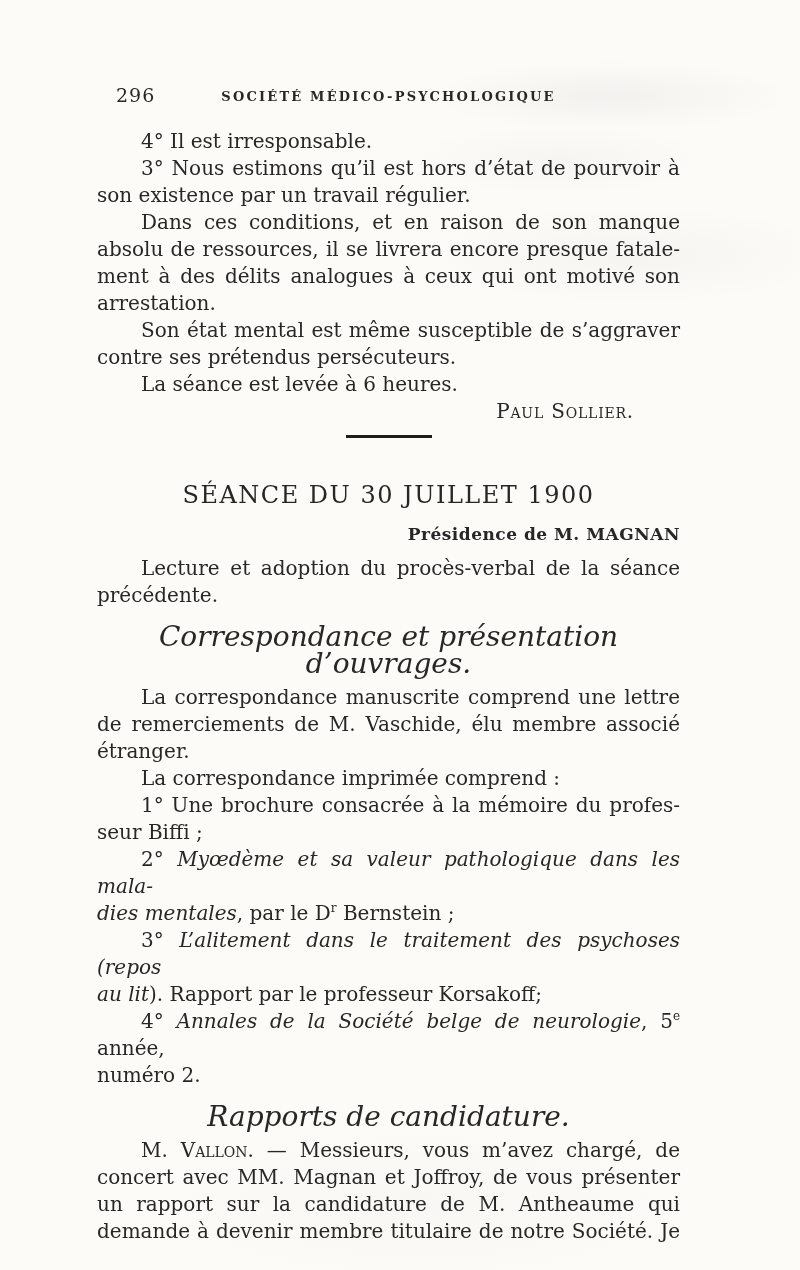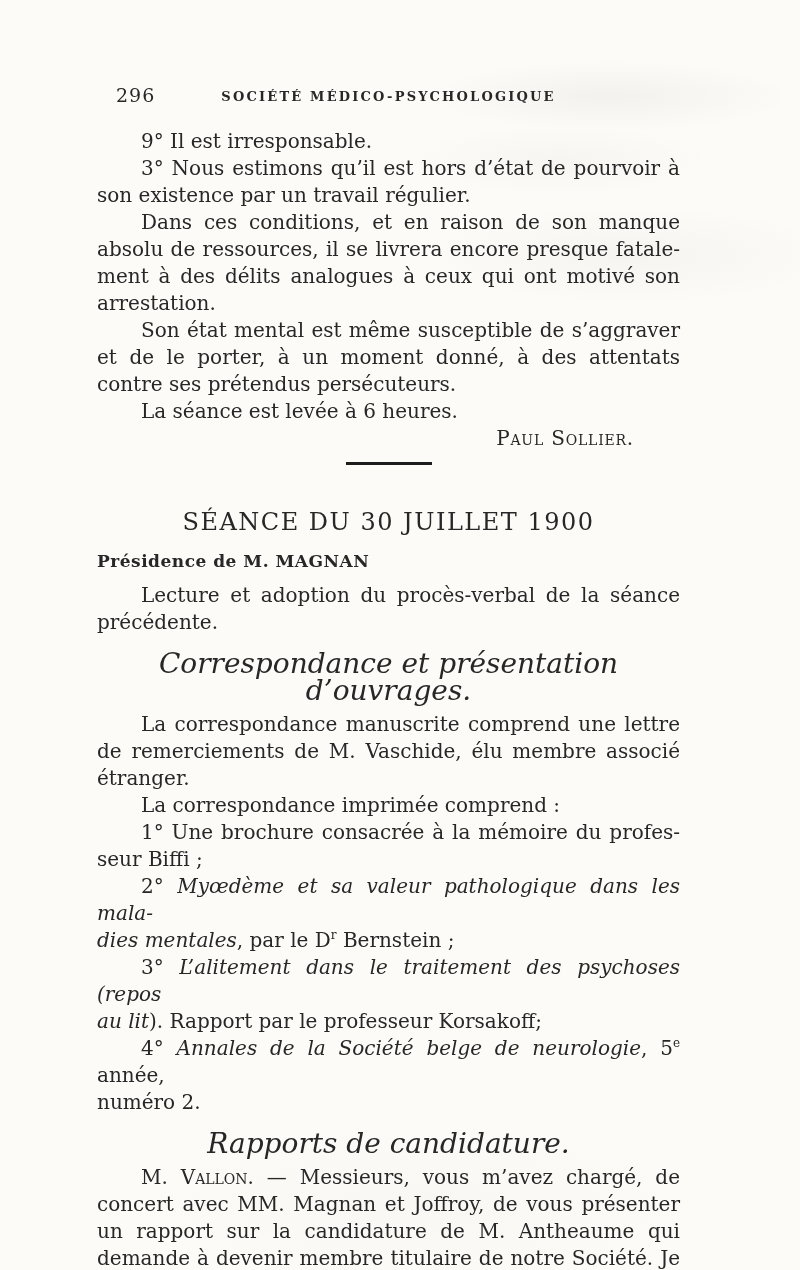--- a/index.html
+++ b/index.html
@@ -24,49 +24,48 @@
   .para{margin:0;}
   .ln{font-size:20px;line-height:27px;min-height:27px;}
   .jl{text-align:justify;-moz-text-align-last:justify;text-align-last:justify;}
   .ind{text-indent:44px;}
   .ln sup{font-size:12px;line-height:0;vertical-align:super;}
   .ln i{font-style:italic;}
   .sc{font-variant:small-caps;}
   .sig{font-size:20px;line-height:27px;text-align:right;padding-right:46px;font-variant:small-caps;letter-spacing:0.8px;}
   .divider{width:86px;height:3px;background:#1d1d1d;margin:10px auto 42px auto;}
   .h1{font-size:24px;line-height:30px;text-align:center;font-weight:400;letter-spacing:1.5px;margin:8px 0 13px 0;white-space:nowrap;}
-  .h2{font-size:17px;line-height:22px;text-align:left;font-weight:700;letter-spacing:0.5px;margin:0 0 10px 0;}
+  .h2{font-size:17px;line-height:22px;text-align:right;font-weight:700;letter-spacing:0.5px;margin:0 0 10px 0;}
   .h3{font-size:28px;line-height:27px;text-align:center;font-style:italic;margin:14px 0 7px 0;}
 </style>
 </head>
 <body>
 
 <div class="page">
   <div class="content">
     <div class="hdr">
       <span class="pnum">296</span>
       <div class="rtitle">SOCIÉTÉ MÉDICO-PSYCHOLOGIQUE</div>
     </div>
     <main>
         <div class="para">
-          <div class="ln ind"><span>9° Il est irresponsable.</span></div>
+          <div class="ln ind"><span>4° Il est irresponsable.</span></div>
         </div>
         <div class="para">
           <div class="ln ind jl"><span>3° Nous estimons qu’il est hors d’état de pourvoir à</span></div>
           <div class="ln"><span>son existence par un travail régulier.</span></div>
         </div>
         <div class="para">
           <div class="ln ind jl"><span>Dans ces conditions, et en raison de son manque</span></div>
           <div class="ln jl"><span>absolu de ressources, il se livrera encore presque fatale-</span></div>
           <div class="ln jl"><span>ment à des délits analogues à ceux qui ont motivé son</span></div>
           <div class="ln"><span>arrestation.</span></div>
         </div>
         <div class="para">
           <div class="ln ind jl"><span>Son état mental est même susceptible de s’aggraver</span></div>
-          <div class="ln jl"><span>et de le porter, à un moment donné, à des attentats</span></div>
           <div class="ln"><span>contre ses prétendus persécuteurs.</span></div>
         </div>
         <div class="para">
           <div class="ln ind"><span>La séance est levée à 6 heures.</span></div>
         </div>
         <div class="sig">Paul Sollier.</div>
         <div class="divider"></div>
         <div class="h1">SÉANCE DU 30 JUILLET 1900</div>
         <div class="h2">Présidence de M. MAGNAN</div>
         <div class="para">

